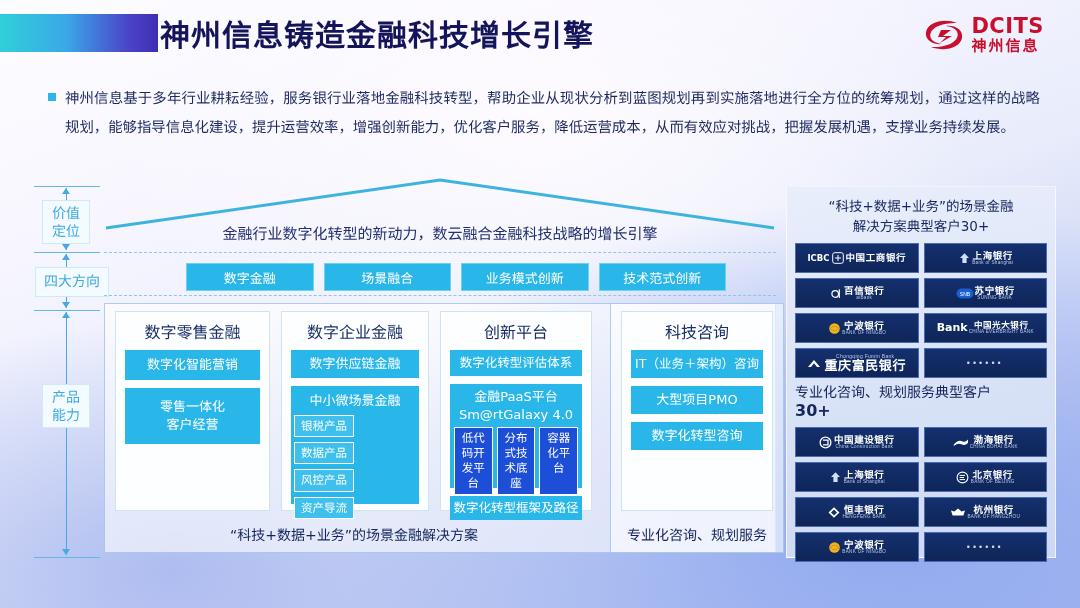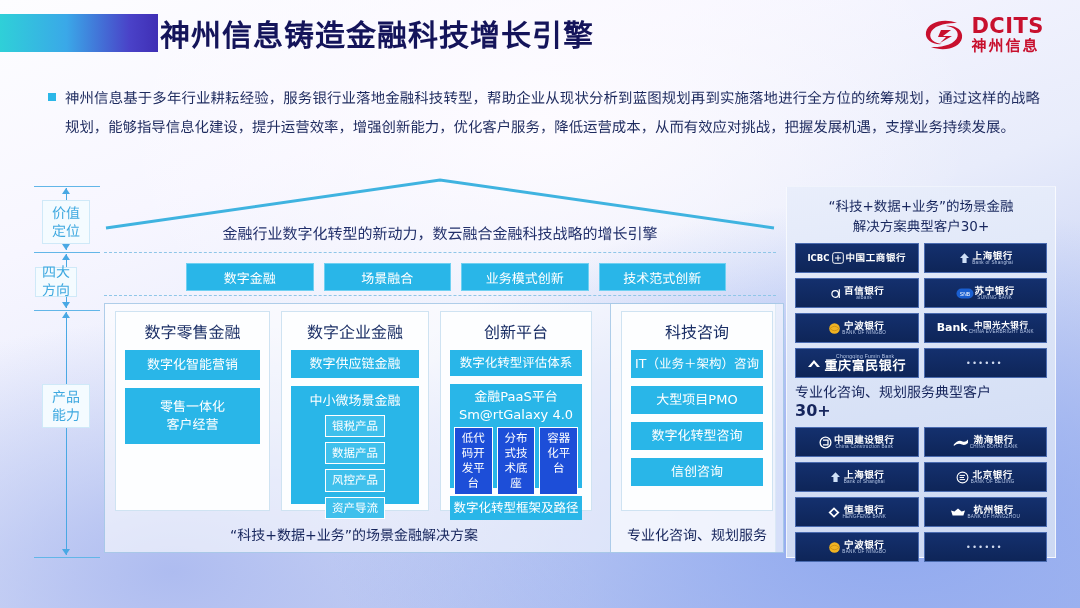--- a/index.html
+++ b/index.html
@@ -64,21 +64,21 @@
   .consult-panel{position:absolute;left:610px;top:303px;width:174px;height:250px;
     background:rgba(255,255,255,.60);border:1px solid rgba(150,190,225,.75);box-sizing:border-box;}
   .col{position:absolute;background:#fdfeff;border:1px solid #cfe3f2;box-sizing:border-box;
     padding:7px 9px 9px;}
   .col-title{text-align:center;font-size:16px;color:#1b2f66;margin-bottom:7px;
     font-family:"DejaVu Sans","Liberation Sans",sans-serif;}
   .blk{background:#29b6e8;color:#fff;text-align:center;font-size:13px;
     display:flex;align-items:center;justify-content:center;flex-direction:column;
     margin-bottom:8px;padding:5px 3px;box-sizing:border-box;line-height:1.35;
     font-family:"DejaVu Sans","Liberation Sans",sans-serif;}
-  .subgrid{display:flex;flex-wrap:wrap;gap:5px;justify-content:center;width:100%;margin-top:5px;}
+  .subgrid{display:flex;flex-wrap:wrap;gap:5px;justify-content:flex-start;width:100%;margin-top:5px;}
   .subchip{background:#3fc0ec;border:1px solid #fff;color:#fff;font-size:11.5px;
     padding:3px 5px;box-sizing:border-box;text-align:center;line-height:1.25;
     font-family:"DejaVu Sans","Liberation Sans",sans-serif;}
   .paas-row{display:flex;gap:4px;width:100%;justify-content:center;margin-top:4px;}
   .paas-cell{background:#1d4ed8;border:1px solid #fff;color:#fff;font-size:11.5px;
     padding:3px 2px;flex:1;text-align:center;line-height:1.3;box-sizing:border-box;
     font-family:"DejaVu Sans","Liberation Sans",sans-serif;}
   .caption{position:absolute;font-size:14px;color:#16255c;text-align:center;
     font-family:"DejaVu Sans","Liberation Sans",sans-serif;}
   
@@ -136,21 +136,21 @@
     <div class="axis-line" style="top:371px"></div>
 
     <div class="axis-arrow" style="top:2px;height:62px"></div>
     <div class="axis-arrow" style="top:68px;height:54px"></div>
     <div class="axis-arrow" style="top:126px;height:243px"></div>
 
     <div class="axis-tag" style="left:8px;top:14px;width:48px;height:44px">
       <div>价值</div>
       <div>定位</div>
     </div>
-    <div class="axis-tag" style="left:1px;top:81px;width:42px;height:30px;display:flex;align-items:center;justify-content:center">
+    <div class="axis-tag" style="left:1px;top:81px;width:74px;height:30px;display:flex;align-items:center;justify-content:center">
       <div>四大方向</div>
     </div>
     <div class="axis-tag" style="left:8px;top:198px;width:48px;height:44px">
       <div>产品</div>
       <div>能力</div>
     </div>
   </div>
 
   <div class="roof">
     <svg width="672" height="56" viewBox="0 0 672 56" aria-hidden="true">
@@ -215,21 +215,20 @@
     <div class="blk" style="height:24px;font-size:12.5px;margin-bottom:0">
       <span>数字化转型框架及路径</span>
     </div>
   </div>
 
   <div class="col" style="left:621px;top:311px;width:152px;height:200px">
     <div class="col-title">科技咨询</div>
     <div class="blk" style="height:28px;font-size:12.5px">IT（业务＋架构）咨询</div>
     <div class="blk" style="height:28px">大型项目PMO</div>
     <div class="blk" style="height:28px">数字化转型咨询</div>
-    <div class="blk" style="height:28px">信创咨询</div>
   </div>
 
   <div class="caption" style="left:115px;top:524px;width:478px">“科技+数据+业务”的场景金融解决方案</div>
   <div class="caption" style="left:613px;top:524px;width:168px">专业化咨询、规划服务</div>
 
   <div class="cust-panel">
     <div class="cust-head">
       <div>“科技+数据+业务”的场景金融</div>
       <div>解决方案典型客户30+</div>
     </div>

